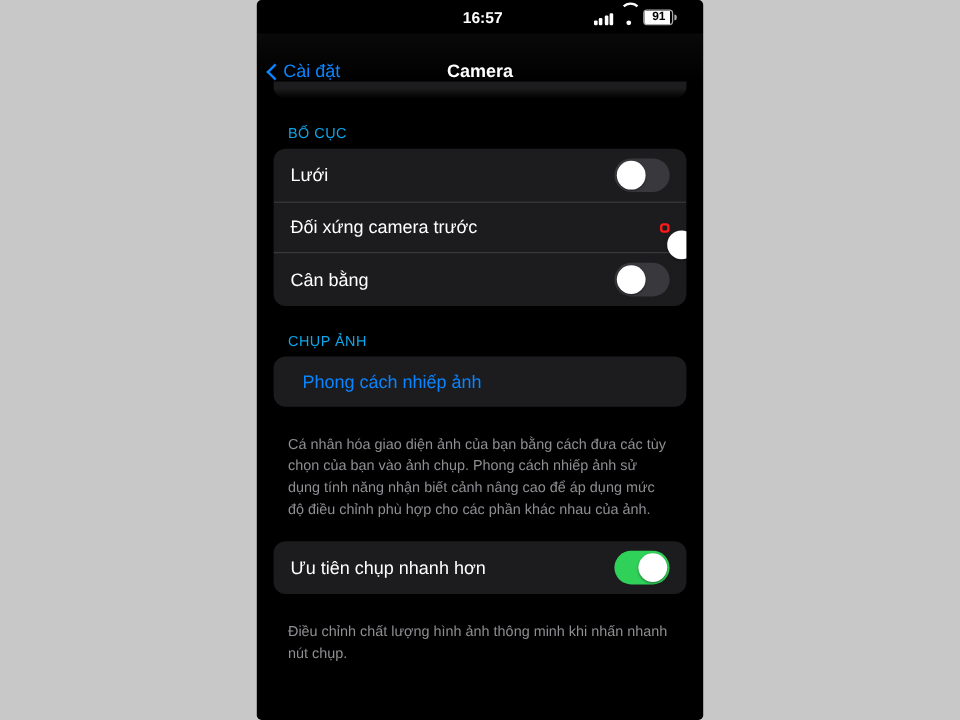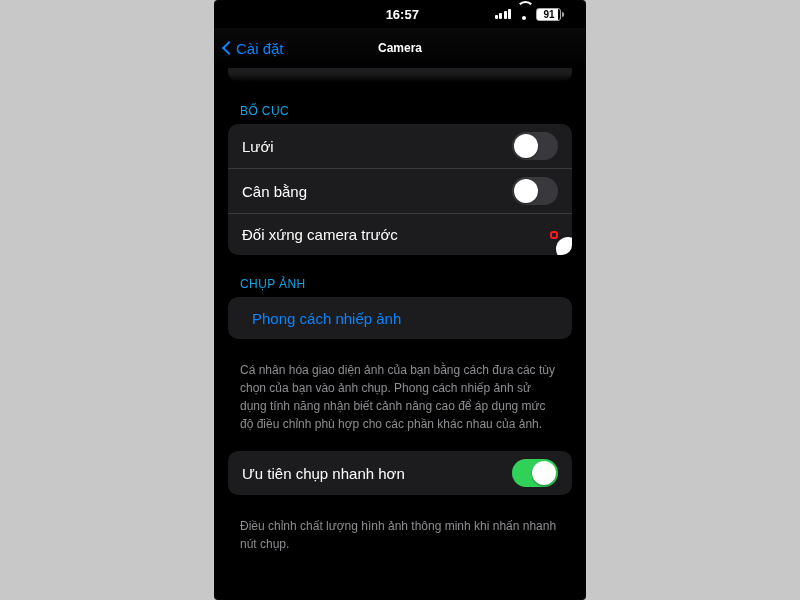--- a/index.html
+++ b/index.html
@@ -20,21 +20,21 @@
     height: 28px;
     display: flex;
     align-items: center;
     justify-content: space-between;
     padding: 0 22px 0 0;
     font-size: 13px;
     font-weight: 600;
     margin-left: 36px;
   }
   .status-left { flex: 1; text-align: center; padding-left: 60px; }
-  .status-right { display: flex; align-items: center; gap: 5px; }
+  .status-right { display: flex; align-items: flex-end; gap: 5px; }
   .signal-bars { display: inline-flex; align-items: flex-end; gap: 1.5px; }
   .signal-bars span { width: 3px; background: #fff; border-radius: 1px; }
   .signal-bars span:nth-child(1){height:4px;} .signal-bars span:nth-child(2){height:6px;}
   .signal-bars span:nth-child(3){height:8px;} .signal-bars span:nth-child(4){height:10px;}
   .wifi {
     width: 15px; height: 11px; position: relative;
   }
   .wifi::before {
     content:""; position:absolute; left:50%; bottom:0; transform:translateX(-50%);
     width:4px; height:4px; background:#fff; border-radius:50%;
@@ -50,37 +50,37 @@
     width: 25px; height: 13px; border: 1px solid #aaa; border-radius: 3px;
     display:flex; align-items:center; justify-content:center; font-size:10px; font-weight:700; color:#000;
     background: linear-gradient(to right, #fff 91%, transparent 91%);
     padding-left:1px;
   }
   .battery-cap { width:2px; height:5px; background:#aaa; border-radius:0 2px 2px 0; }
 
   
   .nav-header {
     height: 40px;
-    display:flex; align-items:center;
+    display:flex; align-items:flex-end;
     position:relative;
     background: linear-gradient(to bottom, rgba(30,30,32,0.3), rgba(0,0,0,0));
   }
   .nav-back {
     display:flex; align-items:center; gap:2px;
     color:#0a84ff; font-size:15px;
     padding-left:10px;
     cursor:pointer;
   }
   .chev-left {
     width: 10px; height: 10px; border-left: 2.5px solid #0a84ff; border-bottom: 2.5px solid #0a84ff;
     transform: rotate(45deg);
   }
   .nav-title {
     position:absolute; left:0; right:0; text-align:center;
-    font-weight:600; font-size:12px; color:#fff; pointer-events:none;
+    font-weight:600; font-size:15px; color:#fff; pointer-events:none;
   }
 
   .scroll { padding: 0 14px 20px 14px; }
 
   .section-header {
     color:#0ea5e9; font-size:12px; letter-spacing:0.4px;
     padding: 22px 12px 6px 12px; text-transform:uppercase;
   }
   .group {
     background:#1c1c1e; border-radius:10px; overflow:hidden;
@@ -164,33 +164,33 @@
     <div class="group">
 
       <div class="row">
         <span class="row-label">Lưới</span>
         <span class="toggle off">
             <span class="knob"></span>
           </span>
       </div>
 
       <div class="row">
+        <span class="row-label">Đối xứng camera trước</span>
+        <span class="highlight">
+          <span class="toggle off"><span class="knob"></span></span>
+        </span>
+      </div>
+
+      <div class="row">
         <span class="row-label">Cân bằng</span>
         <span class="toggle off">
             <span class="knob"></span>
           </span>
       </div>
 
-      <div class="row">
-        <span class="row-label">Đối xứng camera trước</span>
-        <span class="highlight">
-          <span class="toggle off"><span class="knob"></span></span>
-        </span>
-      </div>
-
 
     </div>
 
     <div class="section-header">CHỤP ẢNH</div>
     <div class="group">
       <div class="row">
         <span class="row-label row-link">Phong cách nhiếp ảnh</span>
       </div>
     </div>
     <div class="footer-text">Cá nhân hóa giao diện ảnh của bạn bằng cách đưa các tùy chọn của bạn vào ảnh chụp. Phong cách nhiếp ảnh sử dụng tính năng nhận biết cảnh nâng cao để áp dụng mức độ điều chỉnh phù hợp cho các phần khác nhau của ảnh.</div>

